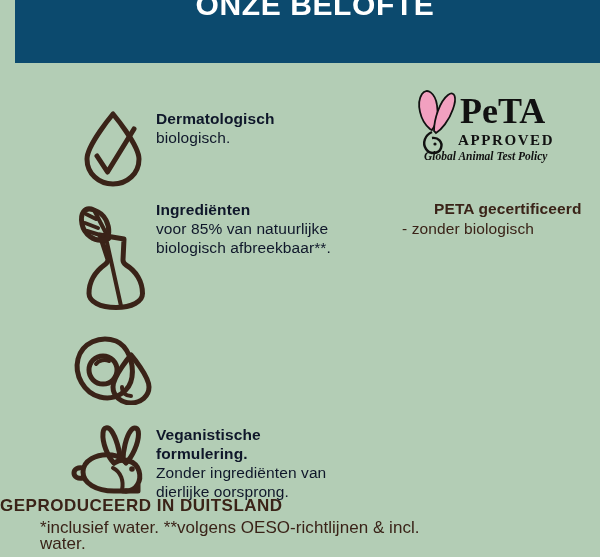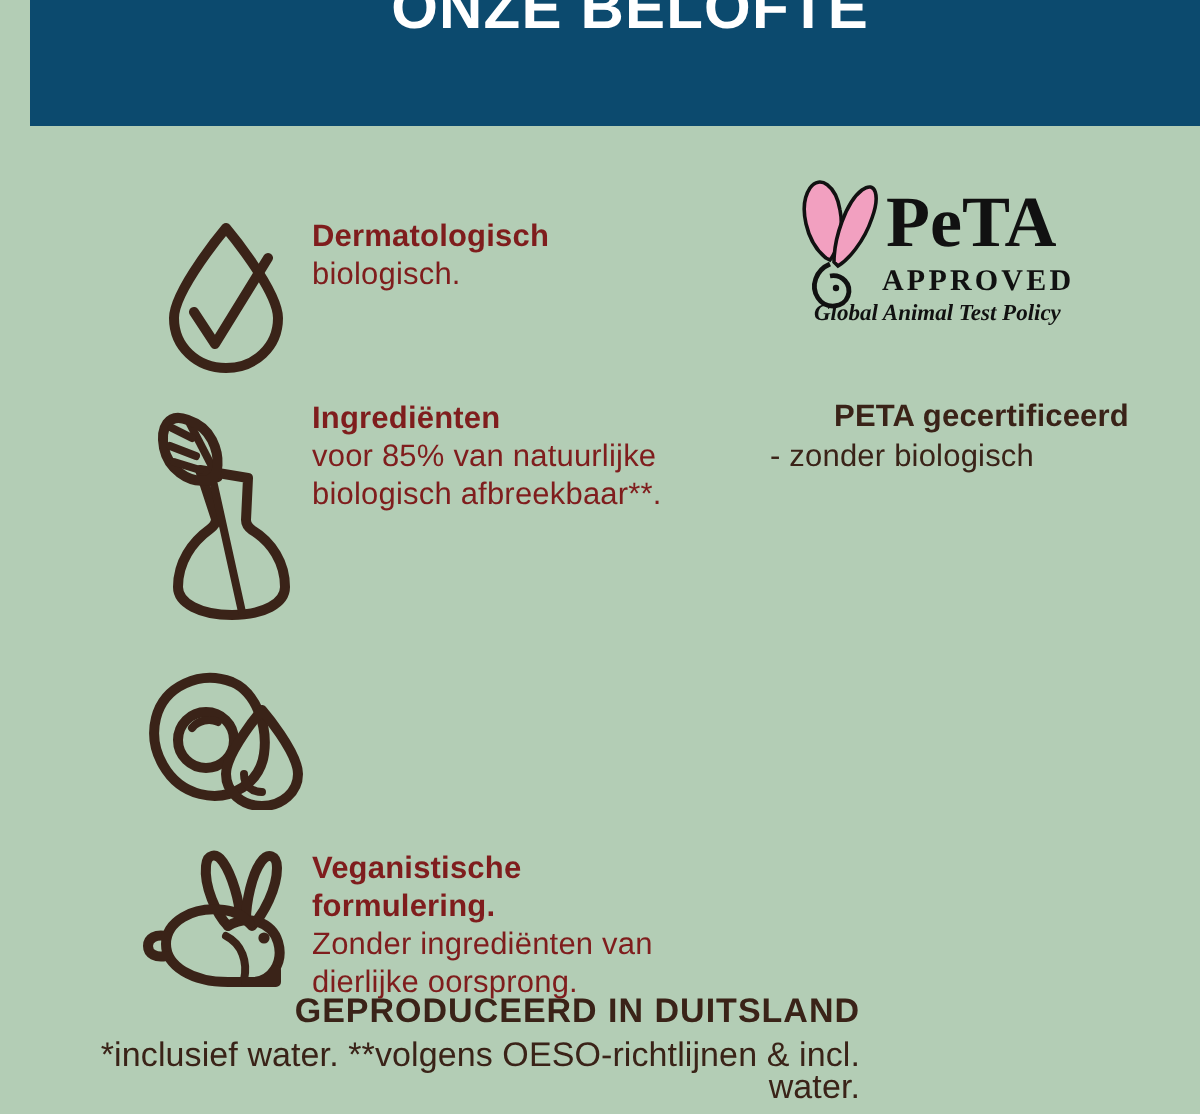--- a/index.html
+++ b/index.html
@@ -56,41 +56,41 @@
   }
 
   .left-col {
     position: absolute;
     left: 70px;
     top: 22px;
     width: 300px;
   }
   .right-col {
     position: absolute;
-    left: 383px;
+    left: 400px;
     top: 22px;
     width: 185px;
   }
 
   
   .feature {
     position: absolute;
     left: 0;
     display: flex;
     align-items: flex-start;
   }
   .feature-icon {
     width: 86px;
     flex: 0 0 86px;
     display: flex;
     justify-content: center;
   }
   .feature-text {
     padding-top: 2px;
-    color: #7f1d1d;
+    color: #0f172a;
   }
   .ft-bold {
     font-weight: bold;
     font-size: 15.5px;
     line-height: 19px;
     letter-spacing: 0.1px;
   }
   .ft-reg {
     font-weight: normal;
     font-size: 15.5px;
@@ -131,21 +131,21 @@
     line-height: 20px;
     letter-spacing: 0.1px;
   }
 
   
   .footer {
     position: absolute;
     left: 0;
     top: 432px;
     width: 430px;
-    text-align: right;
+    text-align: left;
     color: #3A2318;
   }
   .footer-title {
     font-weight: bold;
     font-size: 17px;
     letter-spacing: 0.5px;
     line-height: 22px;
   }
   .footer-note {
     margin-top: 3px;

